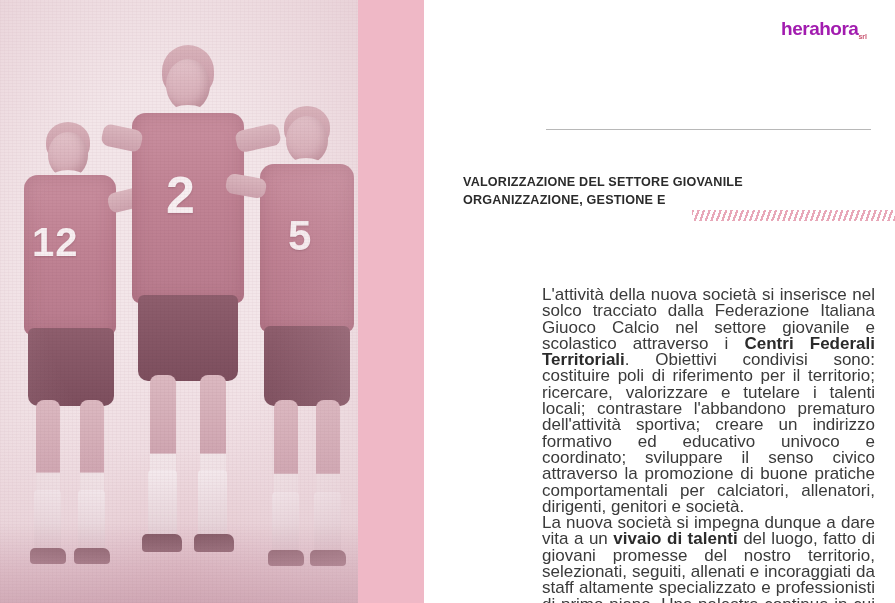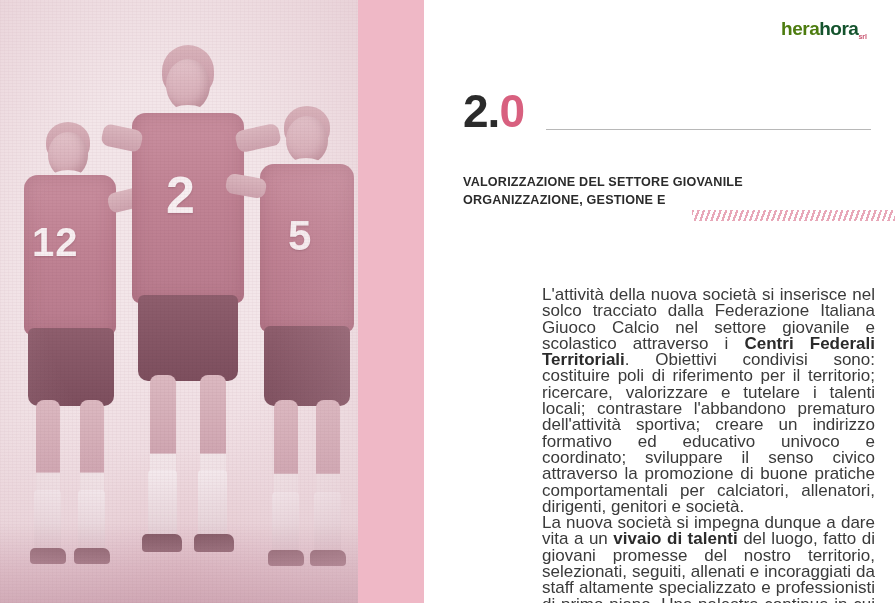--- a/index.html
+++ b/index.html
@@ -146,22 +146,22 @@
   .logo {
     position: absolute;
     right: 28px;
     top: 18px;
     font-family: "Liberation Sans", sans-serif;
     font-weight: 700;
     font-size: 19px;
     letter-spacing: -0.5px;
     white-space: nowrap;
   }
-  .logo .lg-a { color: #4d7c0f; }
-  .logo .lg-b { color: #14532d; }
+  .logo .lg-a { color: #a21caf; }
+  .logo .lg-b { color: #a21caf; }
   .logo .lg-srl {
     font-size: 7px;
     font-weight: 700;
     color: #c8536f;
     vertical-align: bottom;
     letter-spacing: 0;
   }
 
   .section-number {
     position: absolute;
@@ -291,23 +291,20 @@
   </div>
 
   <div class="pink-col"></div>
 
   <div class="content">
 
     <div class="logo">
       <span class="lg-a">hera</span><span class="lg-b">hora</span><span class="lg-srl">srl</span>
     </div>
 
-    <div class="section-number">
-      <span class="n-dark">2.</span><span class="n-pink">0</span>
-    </div>
 
     <div class="rule"></div>
 
     <div class="heading">
       <span class="heading-line">VALORIZZAZIONE DEL SETTORE GIOVANILE</span>
       <span class="heading-line">ORGANIZZAZIONE, GESTIONE E</span>
     </div>
 
     <div class="hatch"></div>
 

